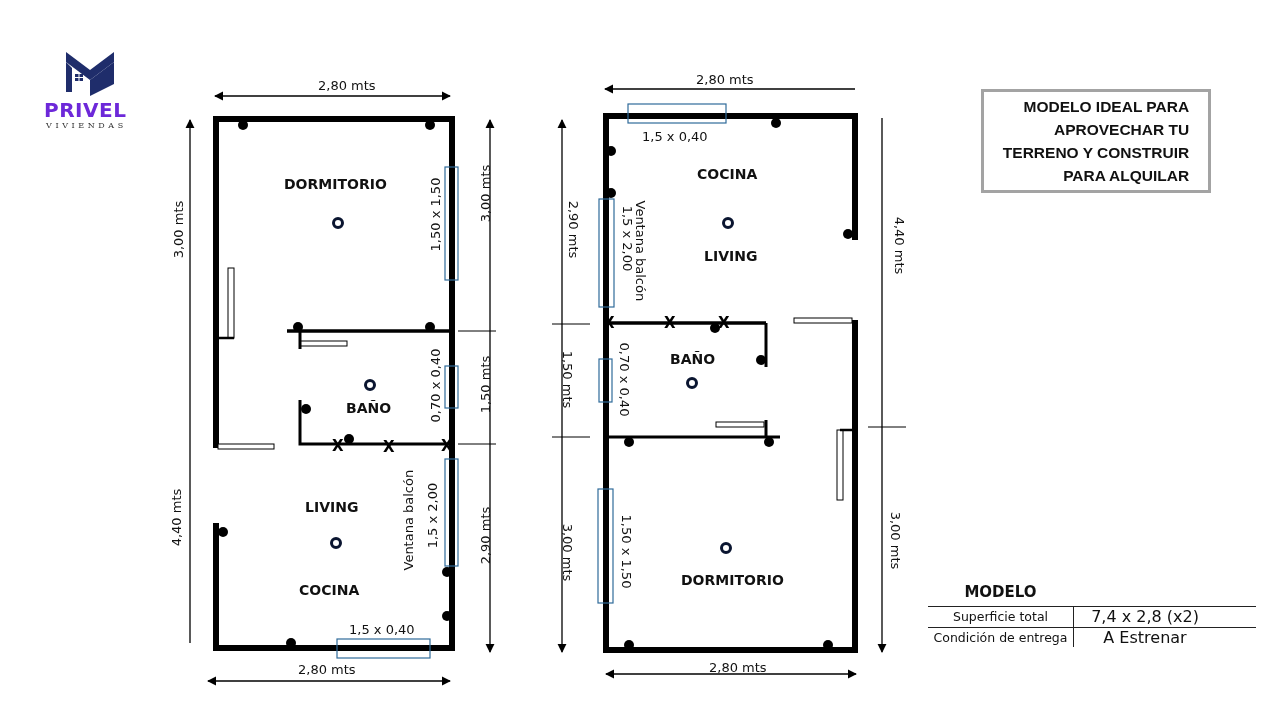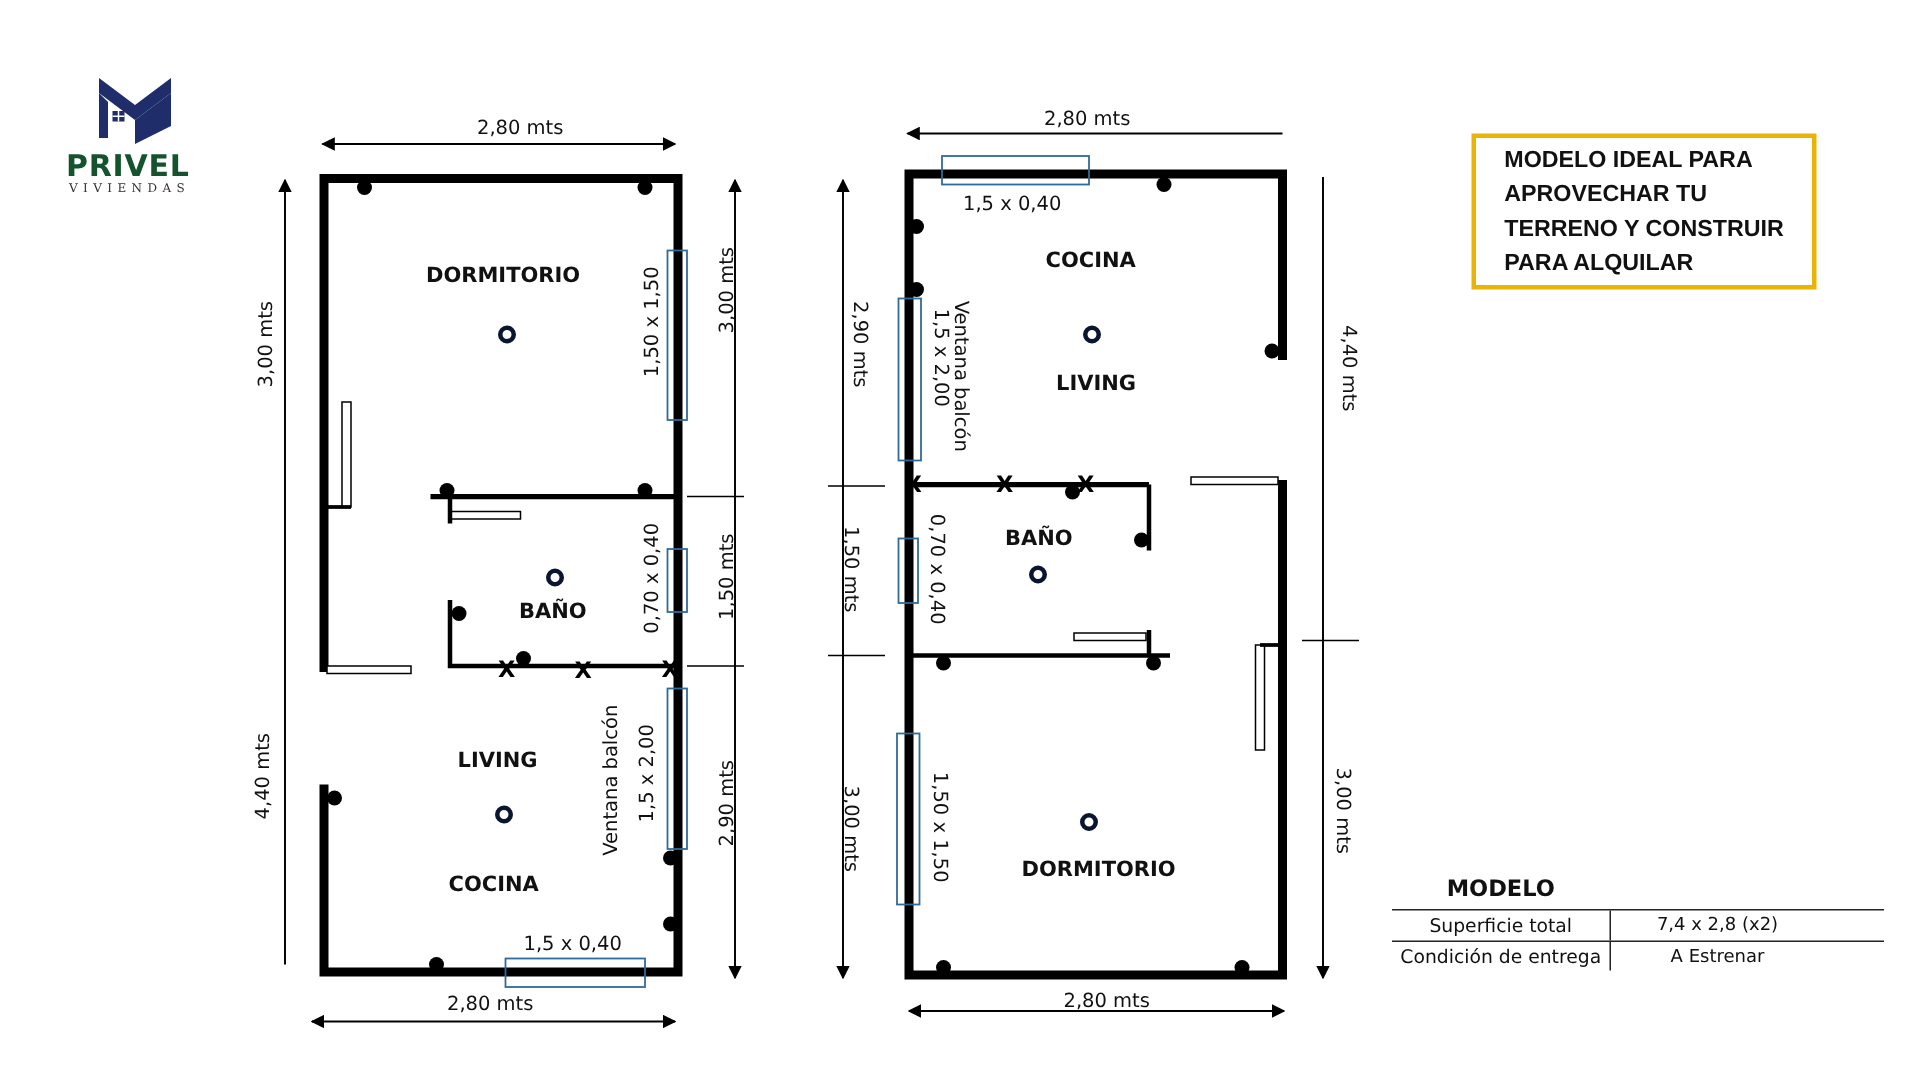--- a/index.html
+++ b/index.html
@@ -4,31 +4,31 @@
 <style>
   html, body { margin:0; padding:0; }
   body { width:1280px; height:720px; background:#ffffff; position:relative; overflow:hidden;
          font-family:"Liberation Sans", sans-serif; color:#111; }
   svg.plan { position:absolute; left:0; top:0; }
   .lbl { position:absolute; font-family:"DejaVu Sans", sans-serif; font-size:13px; color:#111; white-space:nowrap; }
   .room { position:absolute; font-family:"DejaVu Sans", sans-serif; font-weight:bold; font-size:14px; color:#111; white-space:nowrap; }
   .rot-l { transform-origin:center; transform:rotate(-90deg); }
   .rot-r { transform-origin:center; transform:rotate(90deg); }
   .logo { position:absolute; left:42px; top:48px; width:100px; height:90px; }
-  .logo-word { position:absolute; left:44px; top:98px; font-family:"DejaVu Sans", sans-serif; font-weight:bold; font-size:20px; letter-spacing:0.5px; color:#14532d; }
+  .logo-word { position:absolute; left:44px; top:98px; font-family:"DejaVu Sans", sans-serif; font-weight:bold; font-size:20px; letter-spacing:0.5px; color:#6d28d9; }
   .logo-sub { position:absolute; left:46px; top:121px; font-family:"DejaVu Serif", serif; font-size:8px; letter-spacing:3.6px; color:#333; }
-  .promo { position:absolute; left:981px; top:89px; width:224px; height:98px; border:3px solid #eab308; box-sizing:content-box;
-           display:flex; align-items:center; justify-content:center; text-align:left; }
+  .promo { position:absolute; left:981px; top:89px; width:224px; height:98px; border:3px solid #a3a3a3; box-sizing:content-box;
+           display:flex; align-items:center; justify-content:center; text-align:right; }
   .promo-text { font-family:"Liberation Sans", sans-serif; font-weight:bold; font-size:15.5px; line-height:23px; color:#111; white-space:pre-line; }
   .spec { position:absolute; left:928px; top:580px; width:328px; }
   .spec-row { display:flex; height:19.5px; border-bottom:1px solid #222; }
   .spec-row.last { border-bottom:none; }
   .spec-row.head { height:26px; }
   .spec-k { width:145px; text-align:center; font-family:"DejaVu Sans", sans-serif; font-size:12.5px; line-height:19px; }
-  .spec-v { flex:1; border-left:1px solid #222; text-align:center; font-family:"DejaVu Sans", sans-serif; font-size:12px; line-height:19px; padding-right:40px; }
+  .spec-v { flex:1; border-left:1px solid #222; text-align:center; font-family:"DejaVu Sans", sans-serif; font-size:16px; line-height:19px; padding-right:40px; }
   .spec-row.head .spec-k, .spec-row.head .spec-v { font-weight:bold; font-size:15px; line-height:24px; }
 </style>
 </head>
 <body>
 
 <svg class="logo" viewBox="0 0 100 90" width="100" height="90">
   <polygon points="24,4 48,22 72,4 72,14 48,32 24,14" fill="#1f2d6b"></polygon>
   <polygon points="24,14 24,44 30,44 30,20" fill="#1f2d6b"></polygon>
   <polygon points="48,32 72,14 72,36 48,48" fill="#1f2d6b"></polygon>
   <rect x="33" y="26" width="8" height="7" fill="#1f2d6b"></rect>

